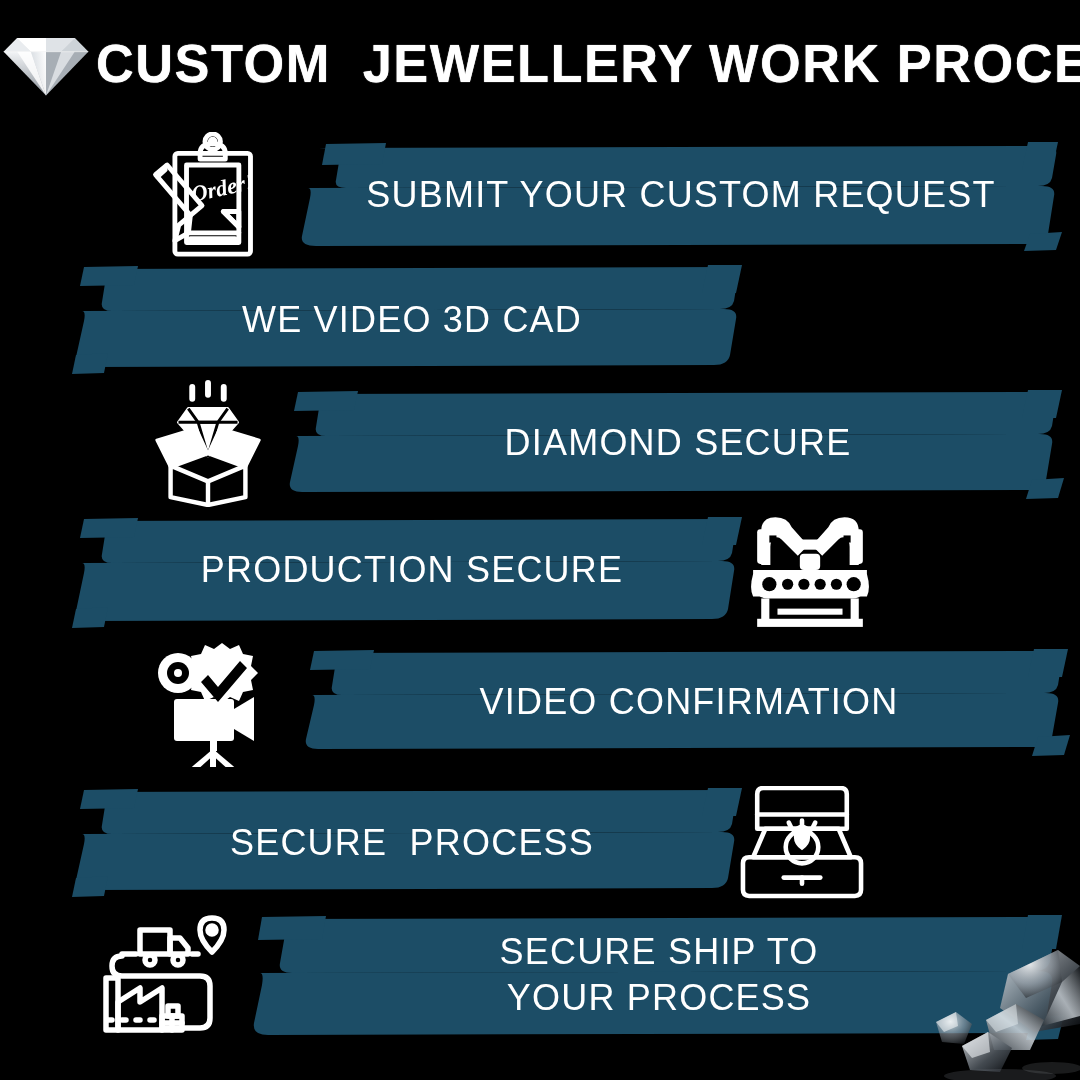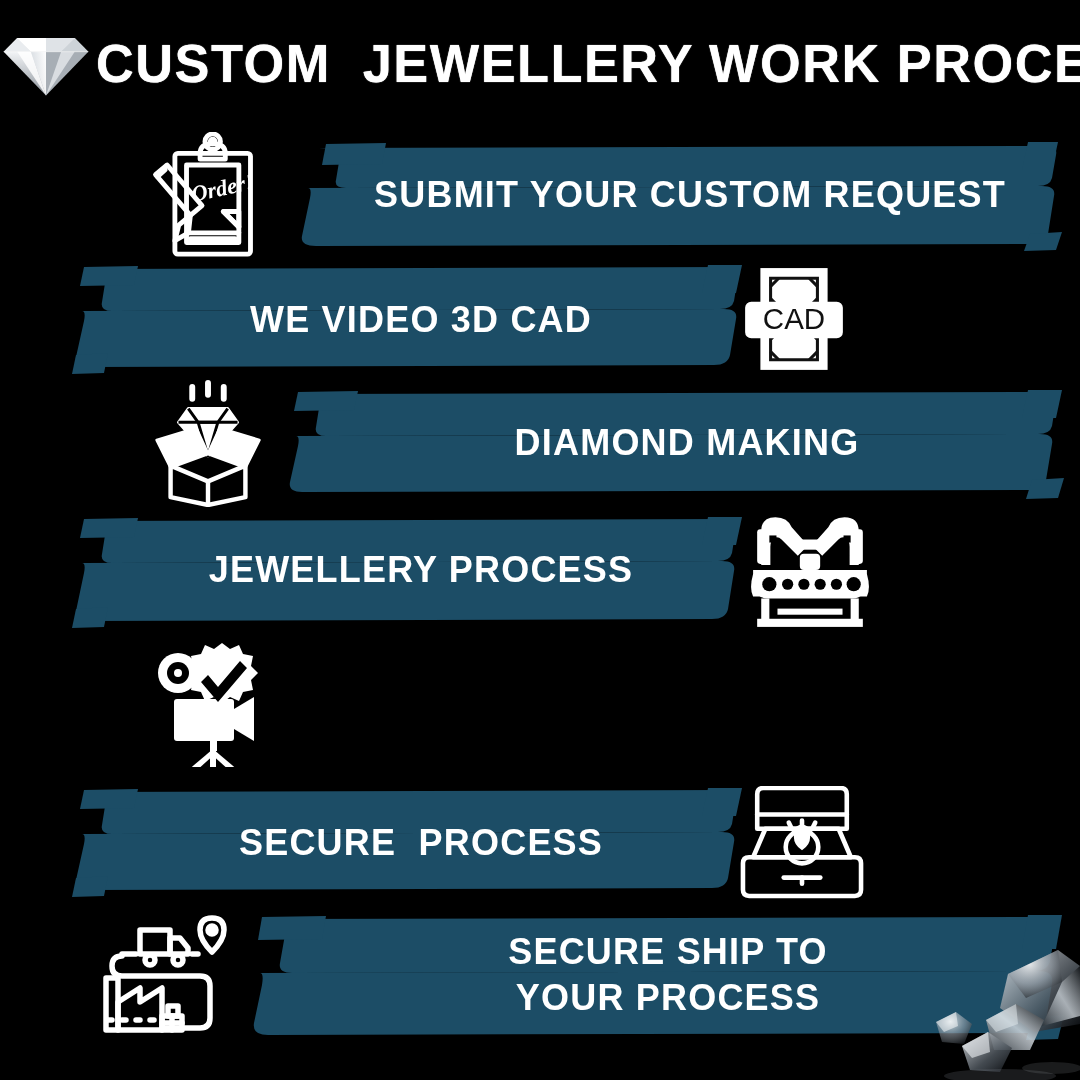--- a/index.html
+++ b/index.html
@@ -28,23 +28,23 @@
     text-shadow:0 0 1px #fff;
   }
 
   
   .row { position:absolute; left:0; width:1080px; height:130px; }
 
   .banner-wrap { position:absolute; top:0; height:130px; }
   .banner-svg  { display:block; width:100%; height:100%; }
 
   .banner-text {
-    position:absolute; left:13px; top:0; width:100%; height:100%;
+    position:absolute; left:4px; top:0; width:100%; height:100%;
     display:flex; flex-direction:column; align-items:center; justify-content:center;
-    color:#ffffff; font-weight:bold; letter-spacing:1.2px;
+    color:#ffffff; font-weight:normal; letter-spacing:1.2px;
     font-size:36px; white-space:pre; text-align:center;
     pointer-events:none;
   }
   .banner-text.two-line { line-height:1.28; }
 
   .icon-box { position:absolute; top:0; height:130px; display:flex; align-items:center; justify-content:center; }
   .icon-box svg { display:block; }
 
   
   .gems-photo { position:absolute; right:0; bottom:0; width:150px; height:160px; pointer-events:none; }
@@ -136,31 +136,20 @@
           Q32,56 34,47 L38,22 Q40,14 32,14 Z"></path>
         <path fill="#1c4d66" d="
           M14,56 L656,54 Q670,54 668,64 L662,100 Q660,110 646,110 L20,112
           Q6,112 8,102 L16,66 Q18,56 14,56 Z"></path>
         <path fill="#1c4d66" d="M16,12 L70,11 L66,30 L12,31 Z"></path>
         <path fill="#1c4d66" d="M640,10 L674,10 L668,38 L634,38 Z"></path>
         <path fill="#1c4d66" d="M8,100 L40,98 L36,118 L4,119 Z"></path>
       </svg>
       <div class="banner-text">WE VIDEO 3D CAD</div>
     </div>
-    <div class="icon-box" style="left:724px; width:140px;">
-      <svg viewBox="0 0 110 110" width="118" height="112">
-        <rect x="22" y="4" width="66" height="100" fill="#ffffff"></rect>
-        <path d="M32 14 h46 v28 h-46 z" fill="none" stroke="#111" stroke-width="3"></path>
-        <path d="M32 22 l8 -8 M70 14 l8 8 M32 34 l8 8 M70 42 l8 -8" stroke="#111" stroke-width="3" fill="none"></path>
-        <path d="M32 66 h46 v28 h-46 z" fill="none" stroke="#111" stroke-width="3"></path>
-        <path d="M32 74 l8 -8 M70 66 l8 8 M32 86 l8 8 M70 94 l8 -8" stroke="#111" stroke-width="3" fill="none"></path>
-        <rect x="8" y="38" width="94" height="34" rx="5" fill="#ffffff" stroke="#ffffff" stroke-width="2"></rect>
-        <text x="55" y="64" text-anchor="middle" font-family="'Liberation Sans', sans-serif" font-size="29" fill="#111">CAD</text>
-      </svg>
-    </div>
   </div>
 
   <div class="row" style="top:378px;">
     <div class="icon-box" style="left:140px; width:135px;">
       <svg viewBox="0 0 120 130" width="126" height="128">
         <g stroke="#ffffff" fill="none" stroke-width="4.5" stroke-linejoin="round">
 
           <path d="M44 8 v12 M60 4 v12 M76 8 v12" stroke-width="6" stroke-linecap="round"></path>
 
           <path d="M40 30 h40 l10 14 l-30 34 l-30 -34 z" fill="#ffffff" stroke="#ffffff" stroke-width="3"></path>
@@ -181,38 +170,38 @@
         <path fill="#1c4d66" d="
           M34,16 L766,14 Q778,14 776,23 L772,48 Q770,56 758,56 L46,58
           Q34,58 36,49 L40,24 Q42,16 34,16 Z"></path>
         <path fill="#1c4d66" d="
           M16,58 L760,56 Q774,56 772,66 L766,102 Q764,112 750,112 L22,114
           Q8,114 10,104 L18,68 Q20,58 16,58 Z"></path>
         <path fill="#1c4d66" d="M18,14 L78,13 L74,32 L14,33 Z"></path>
         <path fill="#1c4d66" d="M748,12 L782,12 L776,40 L742,40 Z"></path>
         <path fill="#1c4d66" d="M752,102 L784,100 L778,120 L746,121 Z"></path>
       </svg>
-      <div class="banner-text">DIAMOND MAKING</div>
+      <div class="banner-text">DIAMOND SECURE</div>
     </div>
   </div>
 
   <div class="row" style="top:505px;">
     <div class="banner-wrap" style="left:68px; width:680px;">
       <svg class="banner-svg" viewBox="0 0 680 130" preserveAspectRatio="none">
         <path fill="#1c4d66" d="
           M32,16 L658,14 Q670,14 668,23 L664,48 Q662,56 650,56 L44,58
           Q32,58 34,49 L38,24 Q40,16 32,16 Z"></path>
         <path fill="#1c4d66" d="
           M14,58 L654,56 Q668,56 666,66 L660,104 Q658,114 644,114 L20,116
           Q6,116 8,106 L16,68 Q18,58 14,58 Z"></path>
         <path fill="#1c4d66" d="M16,14 L70,13 L66,32 L12,33 Z"></path>
         <path fill="#1c4d66" d="M640,12 L674,12 L668,40 L634,40 Z"></path>
         <path fill="#1c4d66" d="M8,104 L40,102 L36,122 L4,123 Z"></path>
       </svg>
-      <div class="banner-text">JEWELLERY PROCESS</div>
+      <div class="banner-text">PRODUCTION SECURE</div>
     </div>
     <div class="icon-box" style="left:742px; width:135px;">
       <svg viewBox="0 0 124 116" width="126" height="118">
         <g fill="#ffffff">
 
           <path d="M14 20 q0 -14 14 -14 q12 0 16 10 l16 18 l-10 10 l-16 -16 q-4 -4 -8 -1 q-3 3 -3 8 v18 h-9 z"></path>
           <rect x="10" y="18" width="12" height="34" rx="3"></rect>
           <rect x="52" y="28" width="10" height="10"></rect>
 
           <path d="M110 20 q0 -14 -14 -14 q-12 0 -16 10 l-16 18 l10 10 l16 -16 q4 -4 8 -1 q3 3 3 8 v18 h9 z"></path>
@@ -263,20 +252,34 @@
           <rect x="60" y="112" width="6" height="22"></rect>
         </g>
         <g fill="#000000">
           <circle cx="28" cy="36" r="11"></circle>
           <path d="M58 38 l10 12 l22 -26 l7 7 l-29 34 l-17 -20 z"></path>
         </g>
         <g fill="#ffffff">
           <circle cx="28" cy="36" r="4"></circle>
         </g>
       </svg>
+    </div>
+    <div class="banner-wrap" style="left:296px; width:778px;">
+      <svg class="banner-svg" viewBox="0 0 778 130" preserveAspectRatio="none">
+        <path fill="#1c4d66" d="
+          M34,16 L756,14 Q768,14 766,23 L762,48 Q760,56 748,56 L46,58
+          Q34,58 36,49 L40,24 Q42,16 34,16 Z"></path>
+        <path fill="#1c4d66" d="
+          M16,58 L750,56 Q764,56 762,66 L756,100 Q754,110 740,110 L22,112
+          Q8,112 10,102 L18,68 Q20,58 16,58 Z"></path>
+        <path fill="#1c4d66" d="M18,14 L78,13 L74,32 L14,33 Z"></path>
+        <path fill="#1c4d66" d="M738,12 L772,12 L766,40 L732,40 Z"></path>
+        <path fill="#1c4d66" d="M742,100 L774,98 L768,118 L736,119 Z"></path>
+      </svg>
+      <div class="banner-text">VIDEO CONFIRMATION</div>
     </div>
   </div>
 
   <div class="row" style="top:778px;">
     <div class="banner-wrap" style="left:68px; width:680px;">
       <svg class="banner-svg" viewBox="0 0 680 130" preserveAspectRatio="none">
         <path fill="#1c4d66" d="
           M32,14 L658,12 Q670,12 668,21 L664,46 Q662,54 650,54 L44,56
           Q32,56 34,47 L38,22 Q40,14 32,14 Z"></path>
         <path fill="#1c4d66" d="

